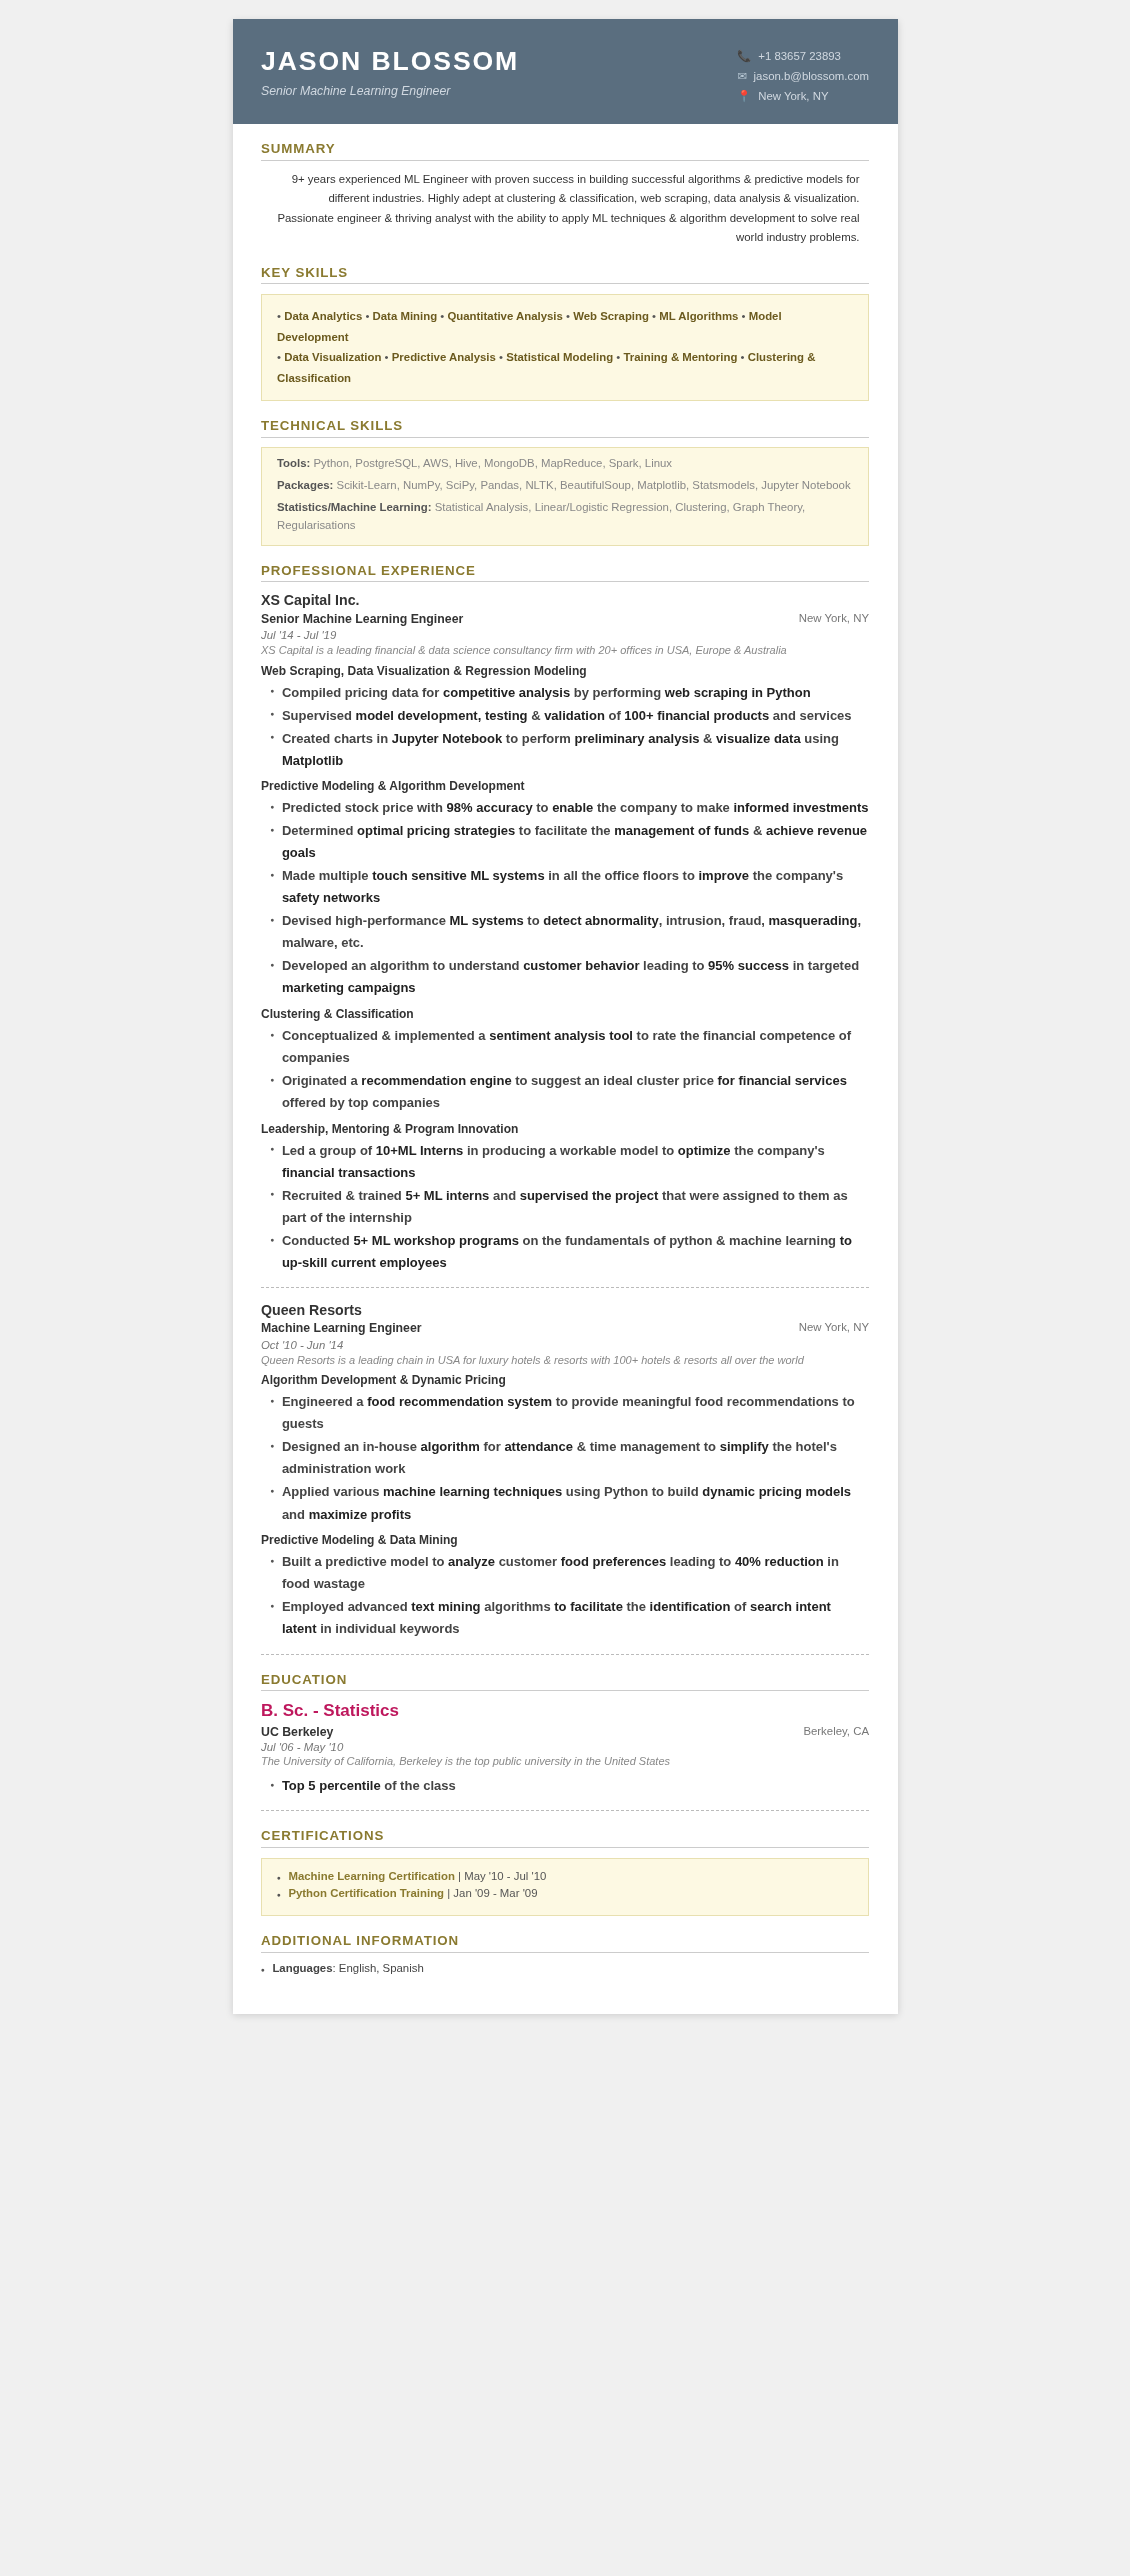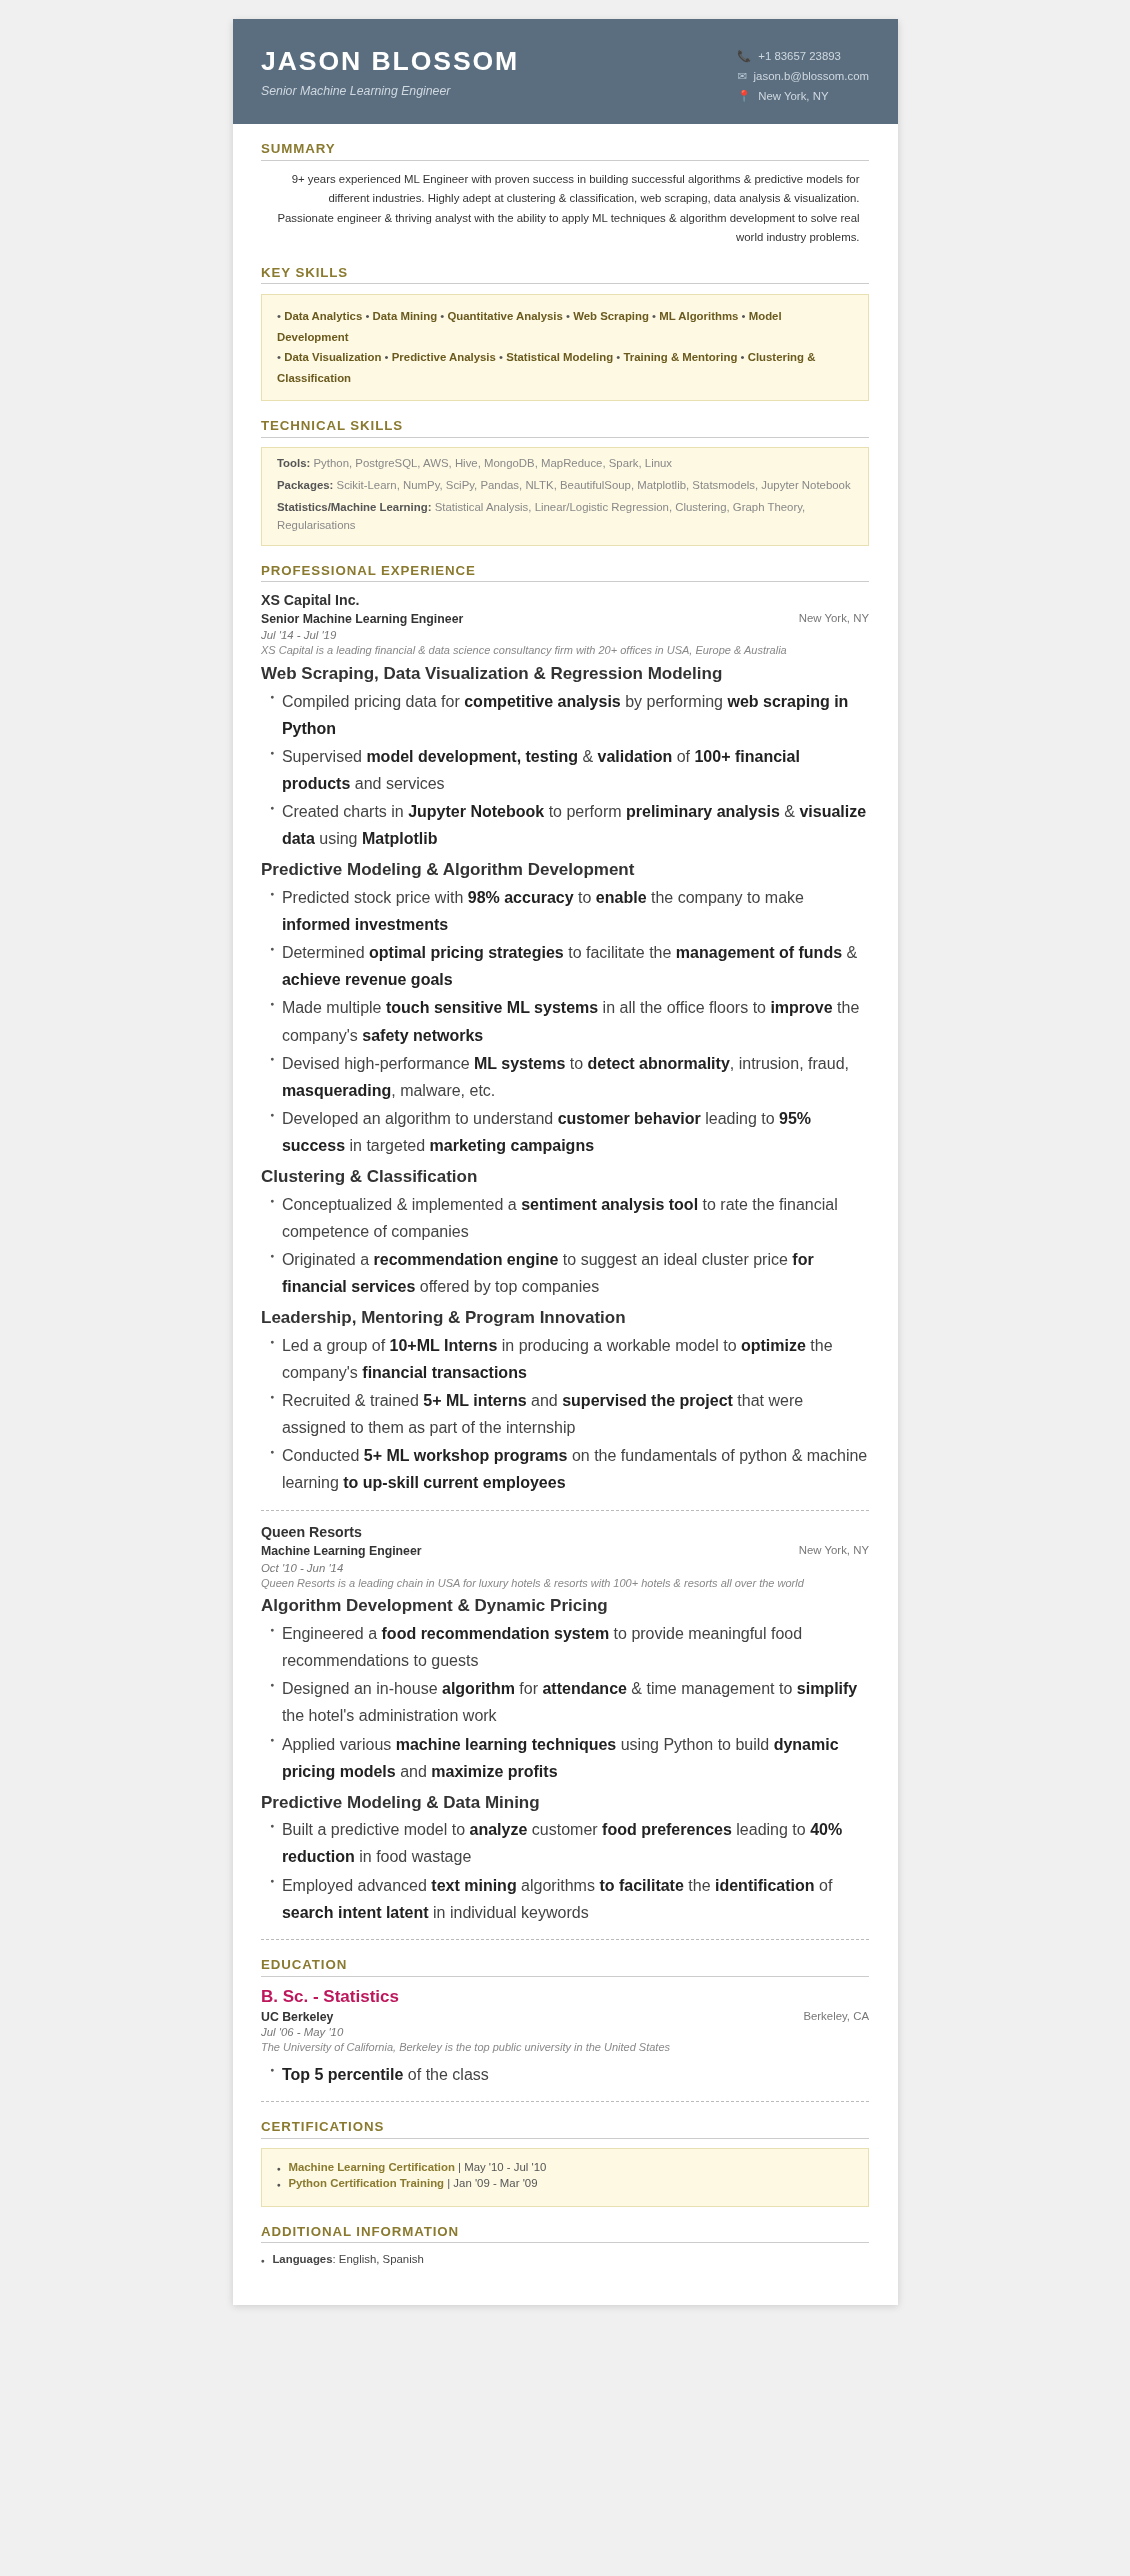--- a/index.html
+++ b/index.html
@@ -141,37 +141,38 @@
       font-style: italic;
       margin-bottom: 2.8px;
     }
     .job-description {
       font-size: 11px;
       color: #888;
       font-style: italic;
       margin-bottom: 7.6px;
     }
     .subsection-title {
-      font-size: 17px;
+      font-size: 12px;
       font-weight: bold;
       color: #333;
       margin-bottom: 3.8px;
       margin-top: 7.6px;
     }
     .bullet-list {
       list-style: none;
       padding-left: 9.5px;
     }
     .bullet-list li {
-      font-size: 16px;
+      font-size: 13px;
       color: #444;
       line-height: 1.7;
       margin-bottom: 0.9px;
       padding-left: 11.4px;
       position: relative;
+      font-weight: bold;
     }
     .bullet-list li::before {
       content: "●";
       position: absolute;
       left: 0;
       font-size: 6.6px;
       top: 3.8px;
       color: #555;
     }
     .bullet-list li strong {

